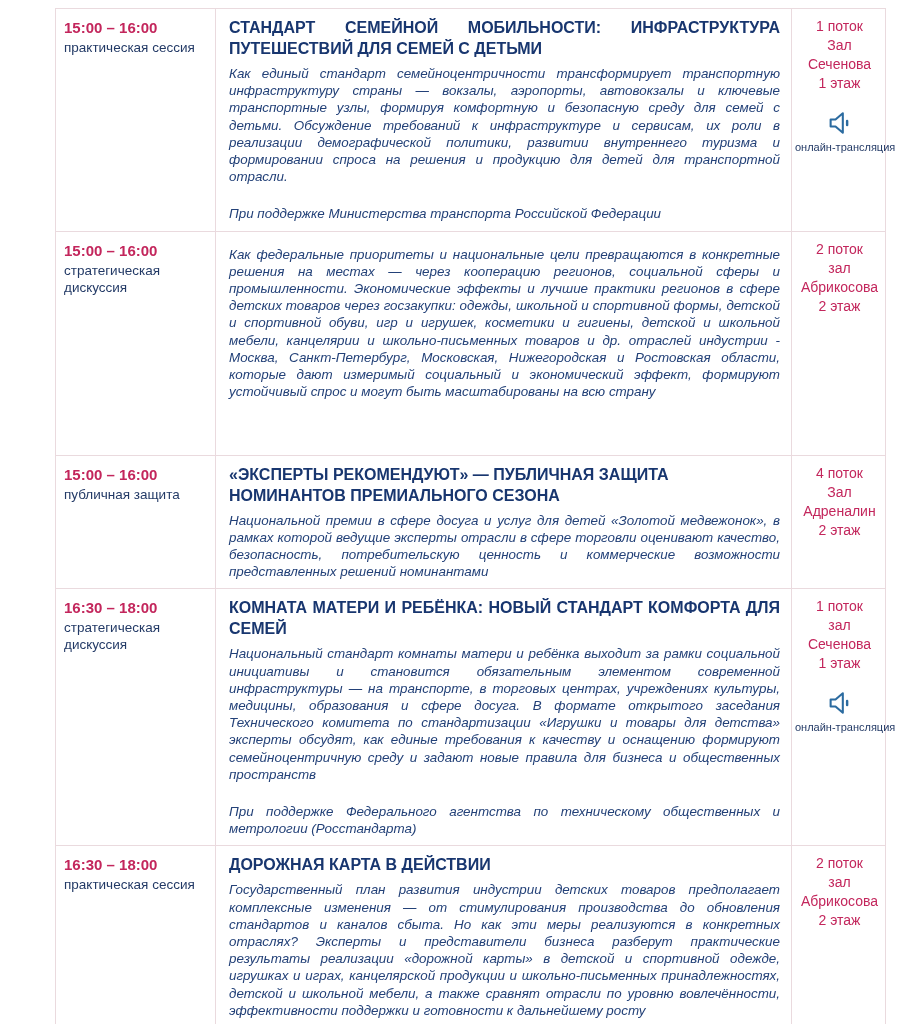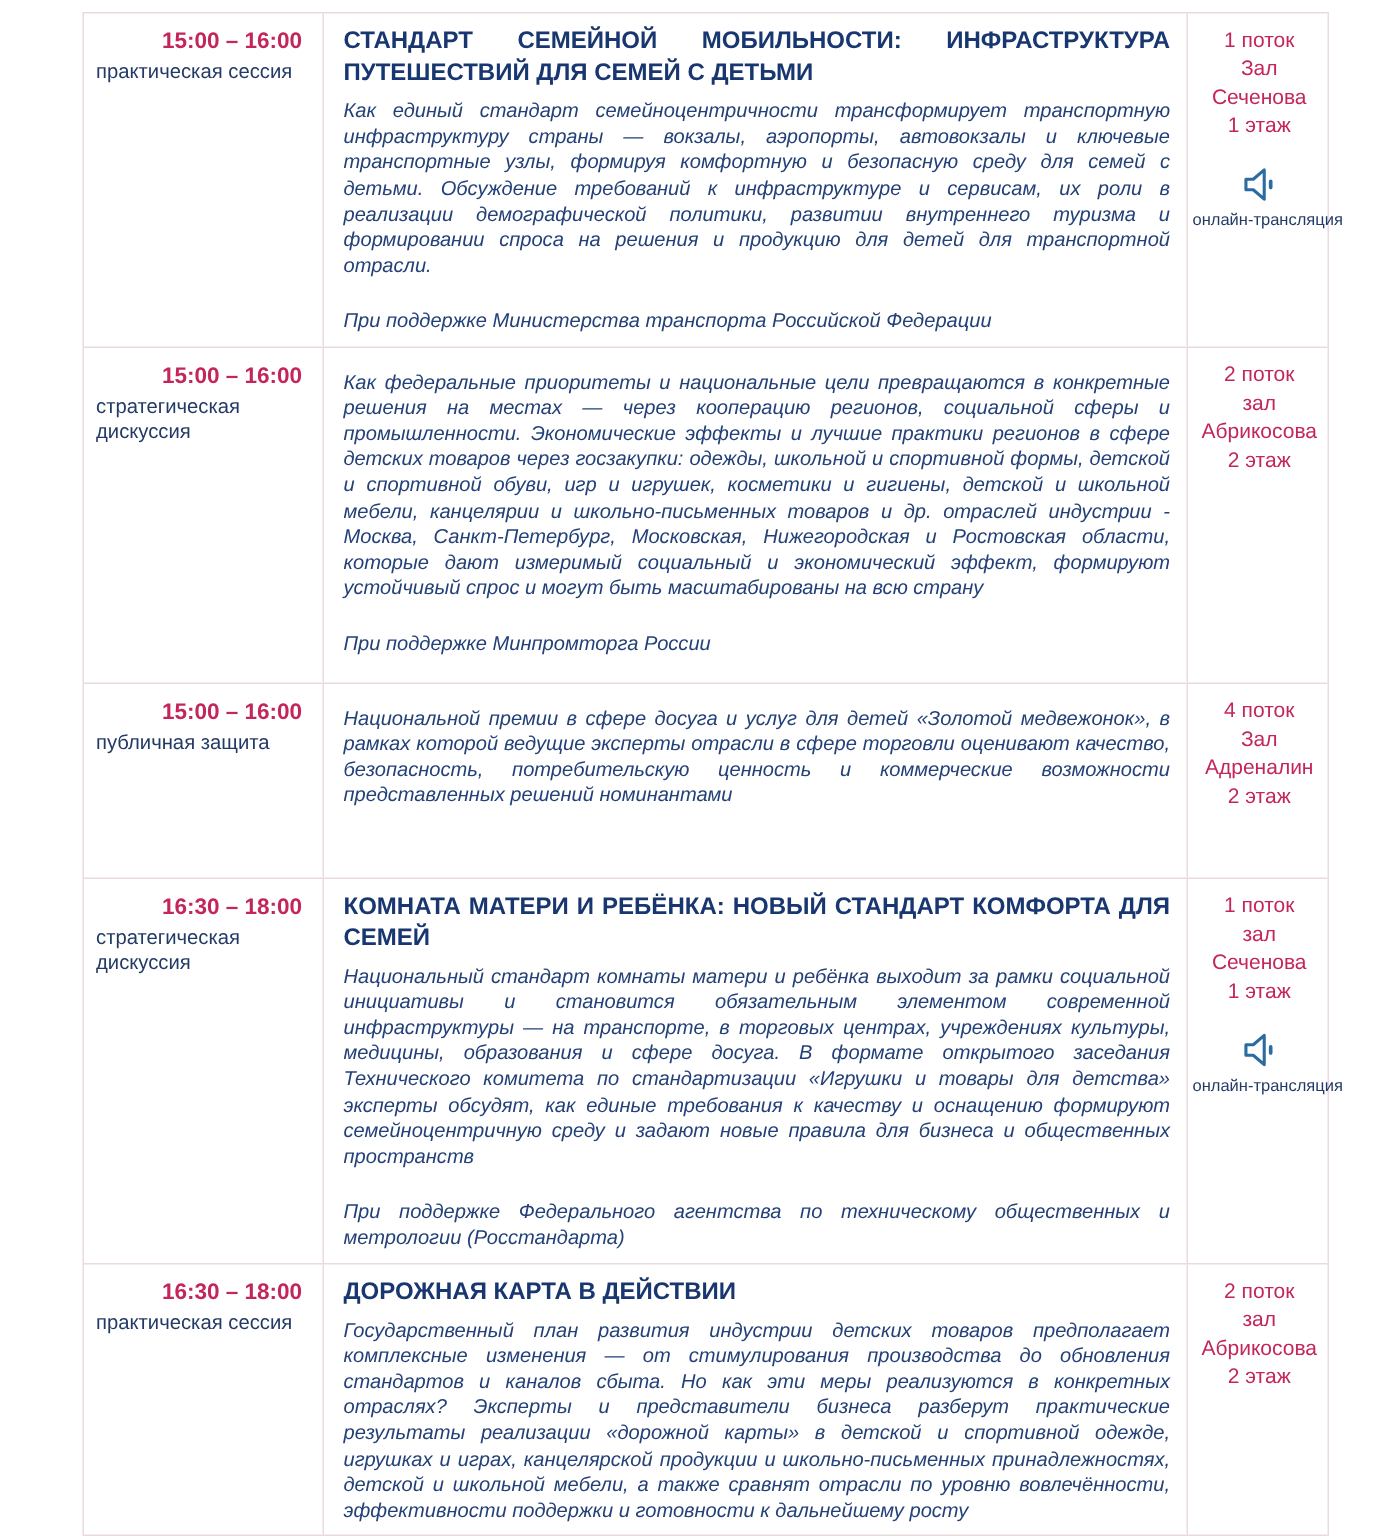--- a/index.html
+++ b/index.html
@@ -20,21 +20,21 @@
   .row:nth-child(2) { min-height: 224px; }
   .row:nth-child(3) { min-height: 130px; }
   .row:nth-child(4) { min-height: 227px; }
   .row:nth-child(5) { min-height: 152px; }
   .row:nth-child(6) { min-height: 98px; }
 
   .cell-time {
     width: 160px; flex: 0 0 160px; padding: 9px 8px 8px 8px;
     border-right: 1px solid var(--border, #eadade);
   }
-  .time { color: var(--crimson, #c3265c); font-weight: bold; font-size: 15px; line-height: 19px; margin-bottom: 2px; margin-left: 44px; }
+  .time { color: var(--crimson, #c3265c); font-weight: bold; font-size: 15px; line-height: 19px; margin-bottom: 2px; }
   .type { color: var(--navy-type, #233a66); font-size: 13.5px; line-height: 17px; }
 
   .cell-main {
     width: 576px; flex: 0 0 576px; padding: 8px 11px 8px 13px;
     border-right: 1px solid var(--border, #eadade);
   }
   .title {
     color: var(--navy-title, #18366f); font-weight: bold; font-size: 16px; line-height: 21px;
     text-align: left;
   }
@@ -88,39 +88,39 @@
     </div>
   </div>
 
   <div class="row">
     <div class="cell-time">
       <div class="time">15:00 – 16:00</div>
       <div class="type">стратегическая дискуссия</div>
     </div>
     <div class="cell-main">
       <div class="desc">Как федеральные приоритеты и национальные цели превращаются в конкретные решения на местах — через кооперацию регионов, социальной сферы и промышленности. Экономические эффекты и лучшие практики регионов в сфере детских товаров через госзакупки: одежды, школьной и спортивной формы, детской и спортивной обуви, игр и игрушек, косметики и гигиены, детской и школьной мебели, канцелярии и школьно-письменных товаров и др. отраслей индустрии - Москва, Санкт-Петербург, Московская, Нижегородская и Ростовская области, которые дают измеримый социальный и экономический эффект, формируют устойчивый спрос и могут быть масштабированы на всю страну</div>
-      <div class="support">При поддержке Минпромторга России</div>
     </div>
     <div class="cell-loc">
       <div class="loc-lines">
           <div class="loc-line">2 поток</div>
           <div class="loc-line">зал</div>
           <div class="loc-line">Абрикосова</div>
           <div class="loc-line">2 этаж</div>
         </div>
 
     </div>
   </div>
 
   <div class="row">
     <div class="cell-time">
       <div class="time">15:00 – 16:00</div>
       <div class="type">публичная защита</div>
     </div>
     <div class="cell-main">
+      <div class="title">«ЭКСПЕРТЫ РЕКОМЕНДУЮТ» — ПУБЛИЧНАЯ ЗАЩИТА НОМИНАНТОВ ПРЕМИАЛЬНОГО СЕЗОНА</div>
       <div class="desc">Национальной премии в сфере досуга и услуг для детей «Золотой медвежонок», в рамках которой ведущие эксперты отрасли в сфере торговли оценивают качество, безопасность, потребительскую ценность и коммерческие возможности представленных решений номинантами</div>
 
     </div>
     <div class="cell-loc">
       <div class="loc-lines">
           <div class="loc-line">4 поток</div>
           <div class="loc-line">Зал</div>
           <div class="loc-line">Адреналин</div>
           <div class="loc-line">2 этаж</div>
         </div>

